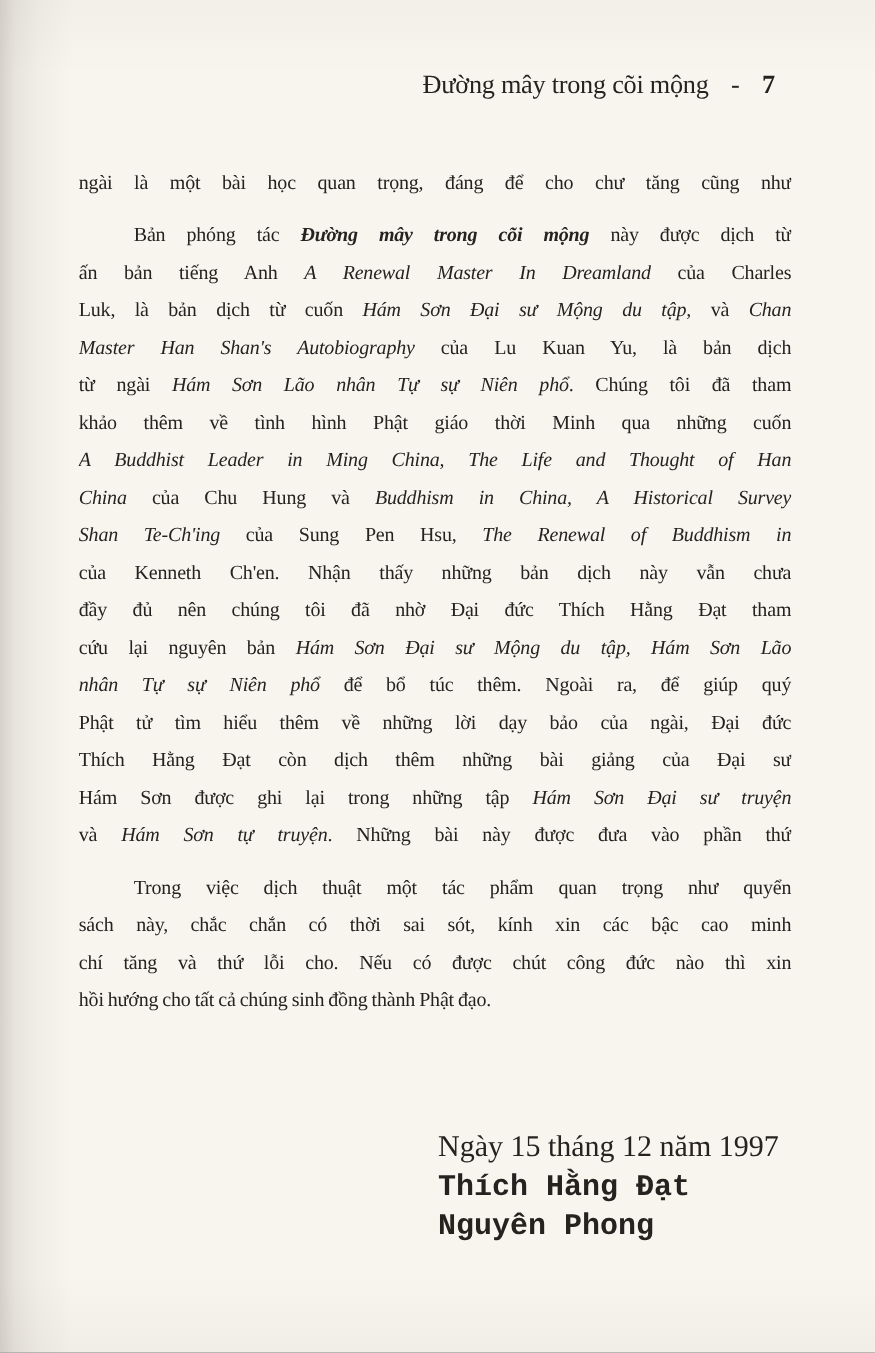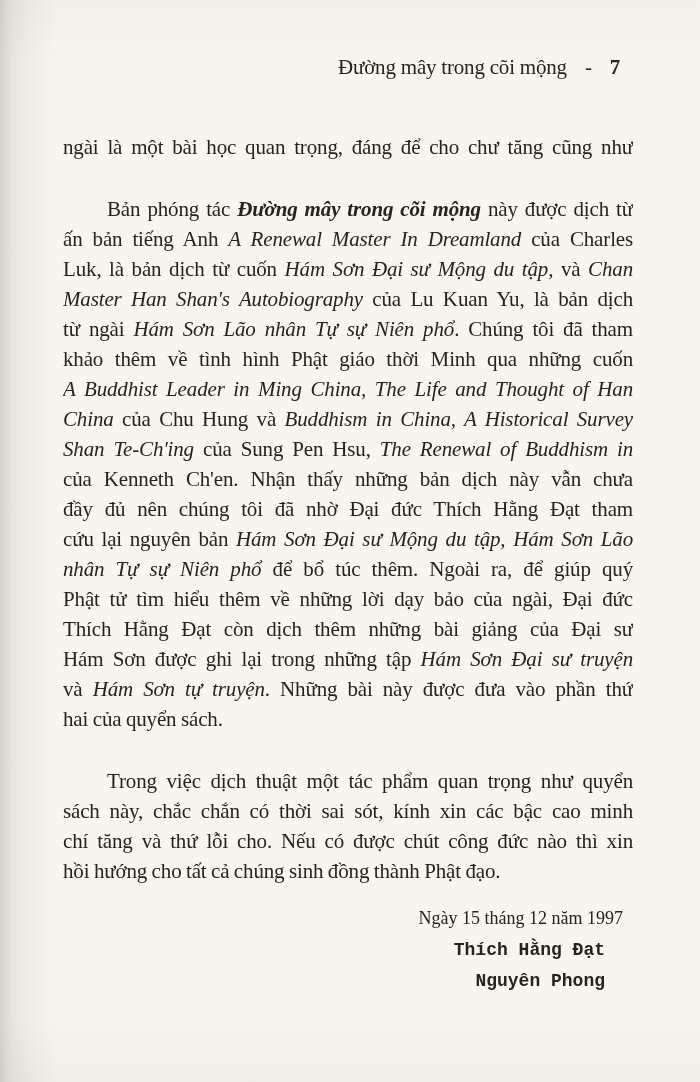--- a/index.html
+++ b/index.html
@@ -34,44 +34,44 @@
     font-size: 21px;
     letter-spacing: -0.2px;
     color: var(--ink, #262220);
   }
   .running-header .pg-num { font-weight: 600; }
   .page-body {
     position: absolute;
     left: 63px;
     top: 132px;
     width: 570px;
-    font-size: 21px;
+    font-size: 16px;
     line-height: 30px;
     letter-spacing: -0.15px;
     word-spacing: -0.6px;
   }
   .para { margin: 0; }
-  .para + .para { margin-top: 32px; }
+  .para + .para { margin-top: 12px; }
   .para.indent .line:first-child { text-indent: 44px; }
   .line {
     height: 30px;
     overflow: hidden;
     text-align: justify;
     text-align-last: justify;
     white-space: normal;
   }
   .line.last { text-align-last: left; }
   .seg.i { font-style: italic; }
   .seg.bi { font-style: italic; font-weight: bold; }
   .signature {
     position: absolute;
     top: 903px;
     right: 77px;
-    text-align: right;
-    font-size: 18px;
+    text-align: left;
+    font-size: 24px;
     line-height: 31.5px;
   }
   .sig-name { font-weight: bold; padding-right: 18px; font-family: Liberation Mono, monospace; }
 </style>
 </head>
 <body>
 
 <div class="page" style="--paper: #f8f5ef; --ink: #262220;">
 
   <div class="running-header">
@@ -95,21 +95,20 @@
         <div class="line"><span class="seg i">China</span><span class="seg r"> của Chu Hung và </span><span class="seg i">Buddhism in China, A Historical Survey</span></div>
         <div class="line"><span class="seg i">Shan Te-Ch'ing</span><span class="seg r"> của Sung Pen Hsu, </span><span class="seg i">The Renewal of Buddhism in</span></div>
         <div class="line"><span class="seg r">của Kenneth Ch'en. Nhận thấy những bản dịch này vẫn chưa</span></div>
         <div class="line"><span class="seg r">đầy đủ nên chúng tôi đã nhờ Đại đức Thích Hằng Đạt tham</span></div>
         <div class="line"><span class="seg r">cứu lại nguyên bản </span><span class="seg i">Hám Sơn Đại sư Mộng du tập, Hám Sơn Lão</span></div>
         <div class="line"><span class="seg i">nhân Tự sự Niên phổ</span><span class="seg r"> để bổ túc thêm. Ngoài ra, để giúp quý</span></div>
         <div class="line"><span class="seg r">Phật tử tìm hiểu thêm về những lời dạy bảo của ngài, Đại đức</span></div>
         <div class="line"><span class="seg r">Thích Hằng Đạt còn dịch thêm những bài giảng của Đại sư</span></div>
         <div class="line"><span class="seg r">Hám Sơn được ghi lại trong những tập </span><span class="seg i">Hám Sơn Đại sư truyện</span></div>
         <div class="line"><span class="seg r">và </span><span class="seg i">Hám Sơn tự truyện</span><span class="seg r">. Những bài này được đưa vào phần thứ</span></div>
-        <div class="line last"><span class="seg r">hai của quyển sách.</span></div>
       </div>
       <div class="para indent">
         <div class="line"><span class="seg r">Trong việc dịch thuật một tác phẩm quan trọng như quyển</span></div>
         <div class="line"><span class="seg r">sách này, chắc chắn có thời sai sót, kính xin các bậc cao minh</span></div>
         <div class="line"><span class="seg r">chí tăng và thứ lỗi cho. Nếu có được chút công đức nào thì xin</span></div>
         <div class="line last"><span class="seg r">hồi hướng cho tất cả chúng sinh đồng thành Phật đạo.</span></div>
       </div>
     </div>
 
   <div class="signature">

